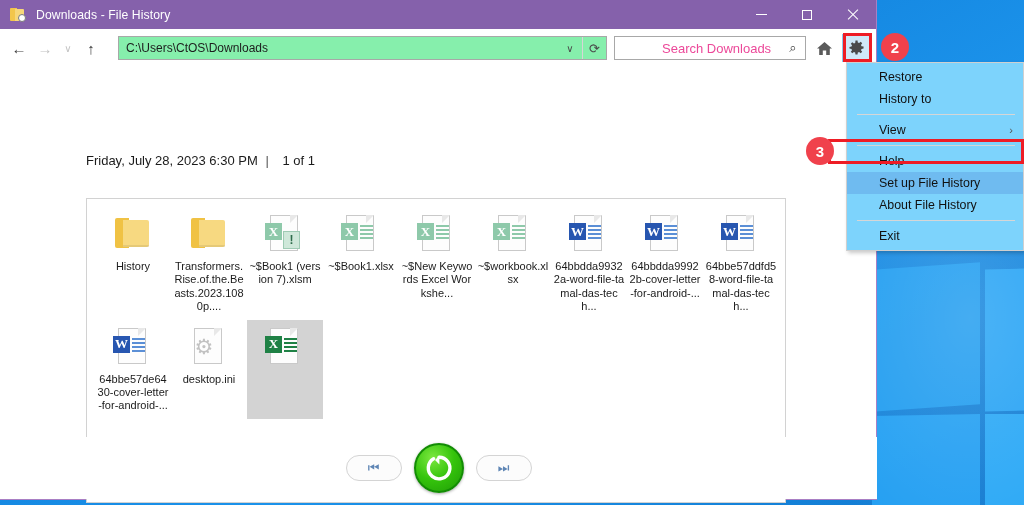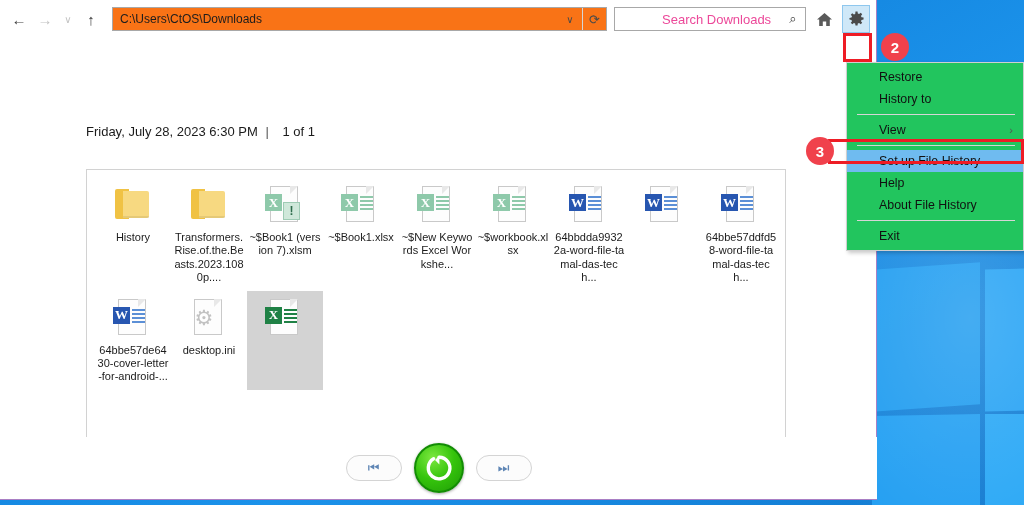--- a/index.html
+++ b/index.html
@@ -94,22 +94,22 @@
   #toolbar {
     height: 38px; background: #fff; display: flex; align-items: center;
     padding: 0 6px; flex: none;
   }
   .nav-btn {
     width: 26px; height: 26px; display: flex; align-items: center; justify-content: center;
     font-size: 15px; color: #3d3d3d;
   }
   .nav-btn.dim { color: #c3c3c3; }
   #addressbar {
-    flex: 1; height: 24px; margin-left: 8px;
-    border: 1px solid #a8a8a8; background: #f97316;
+    flex: 1; height: 24px; margin-left: 14px;
+    border: 1px solid #a8a8a8; background: #86efac;
     display: flex; align-items: center;
     min-width: 0;
   }
   #address-text {
     flex: 1; padding-left: 7px; font-size: 12px; color: #1d1d1d;
     white-space: nowrap; overflow: hidden;
   }
   #address-caret, #address-refresh {
     width: 24px; height: 22px; display: flex; align-items: center; justify-content: center;
     font-size: 10px; color: #4a4a4a;
@@ -288,21 +288,21 @@
     border: 2px solid #138c05;
     display: flex; align-items: center; justify-content: center;
     box-shadow: 0 1px 3px rgba(0,0,0,.35);
     position: relative;
   }
   #restore-btn svg { display: block; }
 
   
   #ctx-menu {
     position: absolute; left: 846px; top: 62px;
-    width: 178px; background: #22c55e;
+    width: 178px; background: #7dd3fc;
     border: 1px solid #cfcfcf;
     padding: 3px 0;
     box-shadow: 2px 2px 4px rgba(0,0,0,.22);
   }
   .ctx-item {
     height: 22px; display: flex; align-items: center;
     padding: 0 10px 0 32px;
     font-size: 12.4px; color: #111; position: relative;
     white-space: nowrap;
   }
@@ -333,20 +333,39 @@
   <div id="wall-base"></div>
   <div class="wall-pane" id="wp-tl"></div>
   <div class="wall-pane" id="wp-tr"></div>
   <div class="wall-pane" id="wp-bl"></div>
   <div class="wall-pane" id="wp-br"></div>
   <div id="wall-glow"></div>
 </div>
 
 <div id="window">
 
+  <div id="titlebar">
+    <div id="title-icon">
+      <div class="fldr-back"></div>
+        <div class="fldr-front"></div>
+        <div class="clock"></div>
+    </div>
+    <div id="title-text">Downloads - File History</div>
+    <div id="win-controls">
+      <div class="win-btn" id="btn-min">
+        <span class="glyph-min"></span>
+      </div>
+      <div class="win-btn" id="btn-max">
+        <span class="glyph-max"></span>
+      </div>
+      <div class="win-btn" id="btn-close">
+        <span class="glyph-close"></span>
+      </div>
+    </div>
+  </div>
 
   <div id="toolbar">
     <div class="nav-btn">
       <span>←</span>
     </div>
     <div class="nav-btn dim">
       <span>→</span>
     </div>
     <div class="nav-btn dim" style="width:20px;font-size:10px;">
       <span>∨</span>
@@ -479,20 +498,21 @@
               <div class="page"></div>
               <div class="fold"></div>
               <div class="badge">W</div>
               <div class="lines">
                 <i></i>
                 <i></i>
                 <i></i>
                 <i></i>
               </div>
             </div>
+            <div class="label">64bbdda99922b-cover-letter-for-android-...</div>
           </div>
           <div class="file-item">
             <div class="icon-wrap ic-doc ic-doc-w">
               <div class="page"></div>
               <div class="fold"></div>
               <div class="badge">W</div>
               <div class="lines">
                 <i></i>
                 <i></i>
                 <i></i>
@@ -586,25 +606,25 @@
     </div>
     <div class="ctx-item">
       <span>History to</span>
     </div>
     <div class="ctx-sep"></div>
     <div class="ctx-item">
       <span>View</span>
       <span class="ctx-arrow">›</span>
     </div>
     <div class="ctx-sep"></div>
+    <div class="ctx-item">
+      <span>Help</span>
+    </div>
     <div class="ctx-item highlight">
       <span>Set up File History</span>
-    </div>
-    <div class="ctx-item">
-      <span>Help</span>
     </div>
     <div class="ctx-item">
       <span>About File History</span>
     </div>
     <div class="ctx-sep"></div>
     <div class="ctx-item">
       <span>Exit</span>
     </div>
   </div>
 

